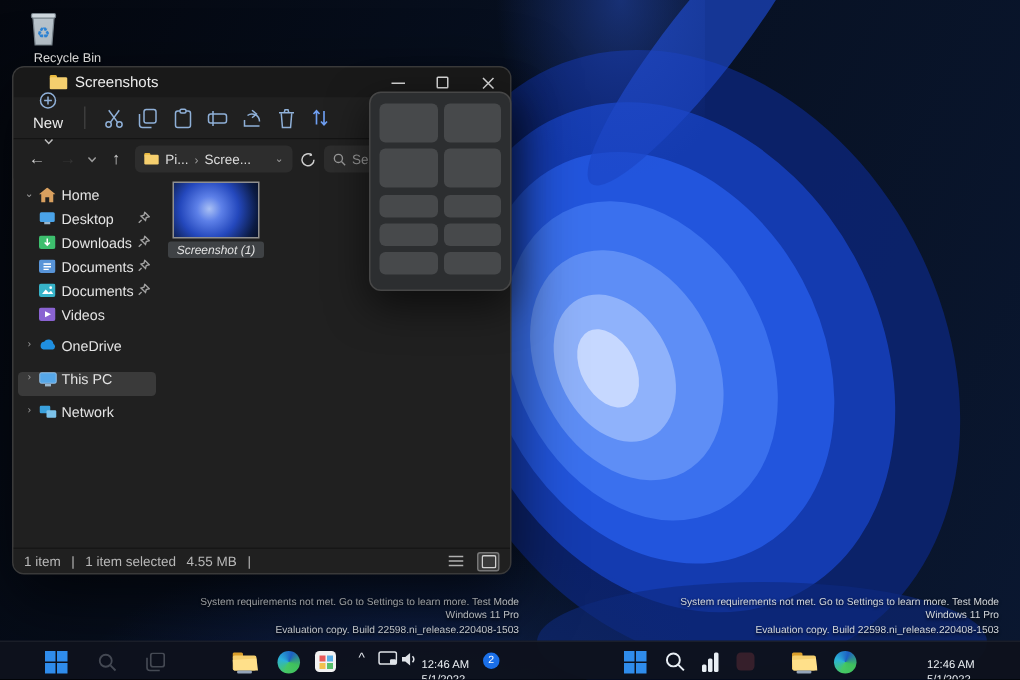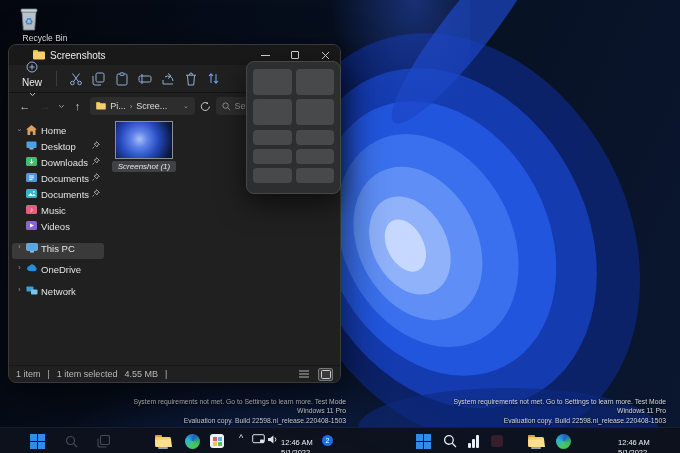--- a/index.html
+++ b/index.html
@@ -318,59 +318,50 @@
                 <path d="M2 7 L4.5 4 L6.5 6.2 L8 4.8 L9.5 7 Z" fill="#fff"></path>
                 <circle cx="7.8" cy="2.8" r="0.9" fill="#fff"></circle>
               </svg>
           </span>
           <span class="lb">Documents</span>
           <svg class="pin" width="8" height="8" viewBox="0 0 8 8">
               <path d="M4.5 0.5 L7.5 3.5 L5.5 4 L5 6 L2 3 L4 2.5 Z M2.4 5.6 L0.5 7.5" stroke="#b8b8b8" stroke-width="0.9" fill="none"></path>
             </svg>
         </div>
 
-        <div class="row child">
-          <span class="ic">
-            <svg width="11" height="9" viewBox="0 0 11 9">
-                <rect width="11" height="9" rx="1.5" fill="#e0607e"></rect>
-                <text x="5.5" y="7" text-anchor="middle" font-size="7" fill="#fff">♪</text>
-              </svg>
-          </span>
-          <span class="lb">Music</span>
-        </div>
 
         <div class="row child">
           <span class="ic">
             <svg width="11" height="9" viewBox="0 0 11 9">
                 <rect width="11" height="9" rx="1.5" fill="#8a63d2"></rect>
                 <path d="M4 2.5 L8 4.5 L4 6.5 Z" fill="#fff"></path>
               </svg>
           </span>
           <span class="lb">Videos</span>
         </div>
 
+        <div class="row mt5">
+          <span class="cv">›</span>
+          <span class="ic">
+            <svg width="12" height="8" viewBox="0 0 12 8">
+                <path d="M3 7 A2.6 2.6 0 0 1 3.4 1.9 A3.4 3.4 0 0 1 9.6 3.1 A2.2 2.2 0 0 1 9.4 7 Z" fill="#1f8fe0"></path>
+              </svg>
+          </span>
+          <span class="lb">OneDrive</span>
+        </div>
+
         <div class="row mt6 sel">
           <span class="cv">›</span>
           <span class="ic">
             <svg width="12" height="10" viewBox="0 0 12 10">
                 <rect x="0.5" y="0.5" width="11" height="7" rx="1" fill="#56a7e8" stroke="#9cc4e8" stroke-width="0.6"></rect>
                 <rect x="4" y="8" width="4" height="1.6" fill="#9ab6cc"></rect>
               </svg>
           </span>
           <span class="lb">This PC</span>
-        </div>
-
-        <div class="row mt5">
-          <span class="cv">›</span>
-          <span class="ic">
-            <svg width="12" height="8" viewBox="0 0 12 8">
-                <path d="M3 7 A2.6 2.6 0 0 1 3.4 1.9 A3.4 3.4 0 0 1 9.6 3.1 A2.2 2.2 0 0 1 9.4 7 Z" fill="#1f8fe0"></path>
-              </svg>
-          </span>
-          <span class="lb">OneDrive</span>
         </div>
 
         <div class="row mt6">
           <span class="cv">›</span>
           <span class="ic">
             <svg width="12" height="9" viewBox="0 0 12 9">
                 <rect x="0.5" y="0.5" width="7" height="5" rx="0.8" fill="#3aa0dc"></rect>
                 <rect x="5" y="3.5" width="6.5" height="5" rx="0.8" fill="#7cc2ea"></rect>
               </svg>
           </span>

